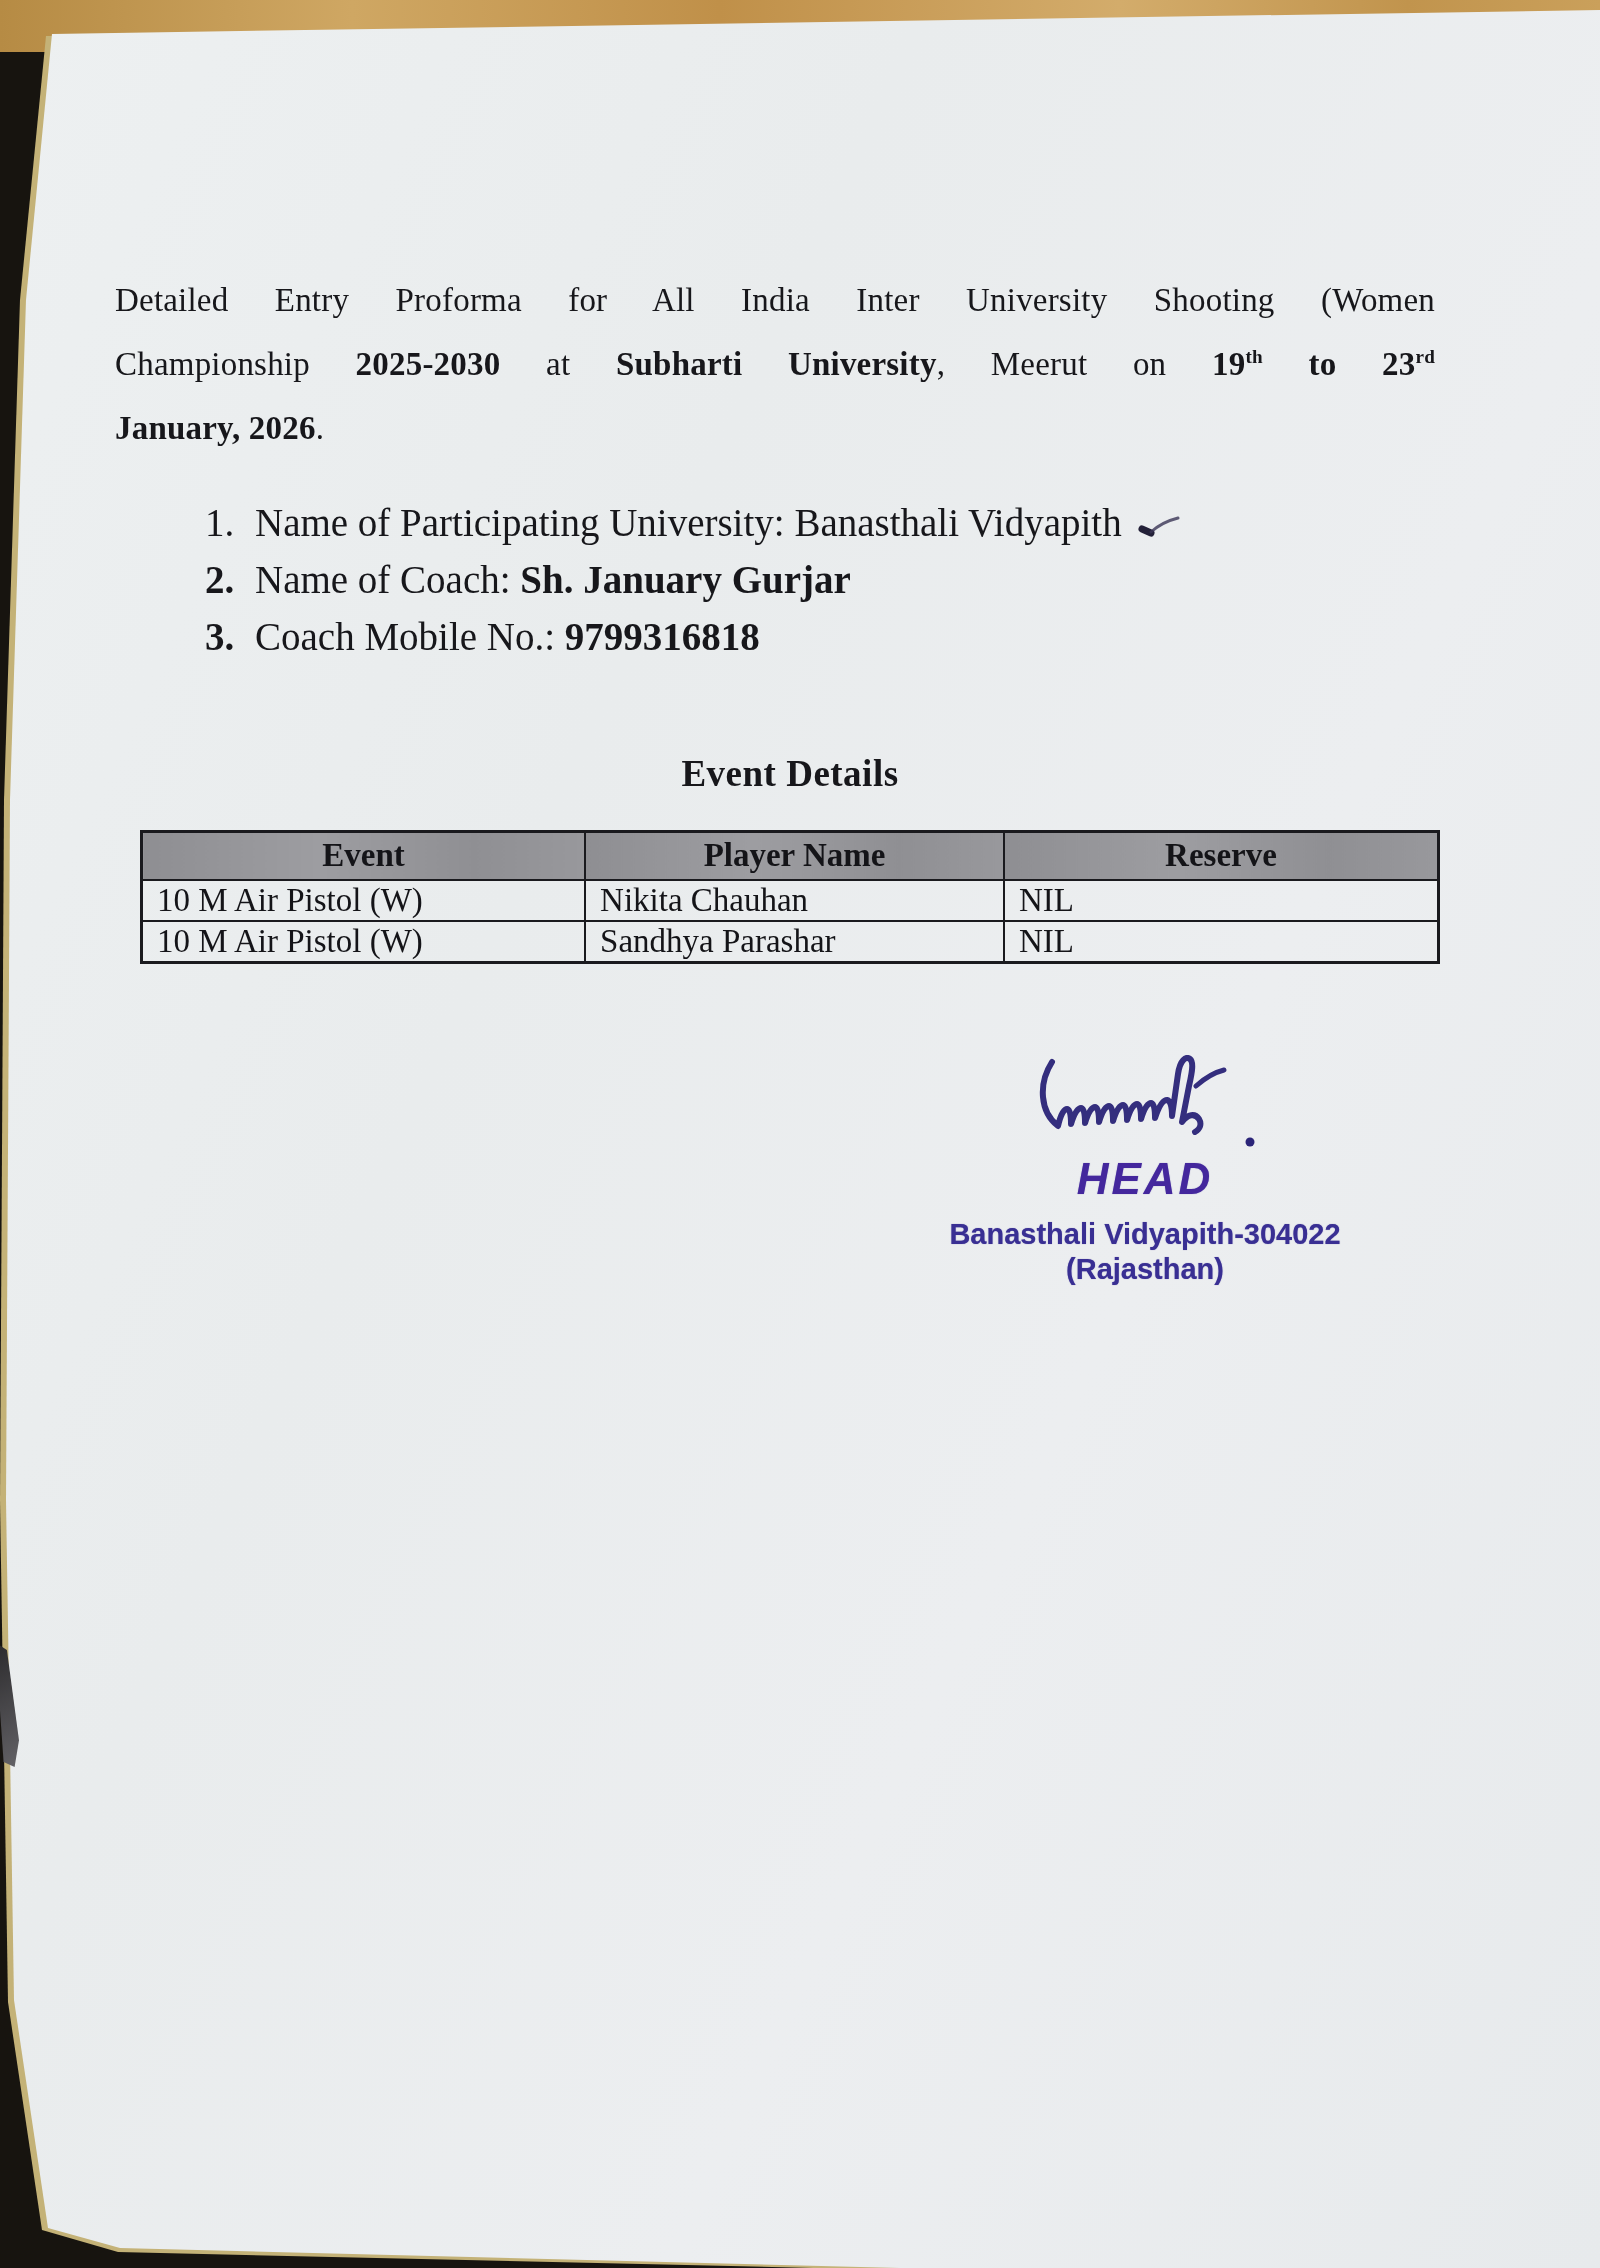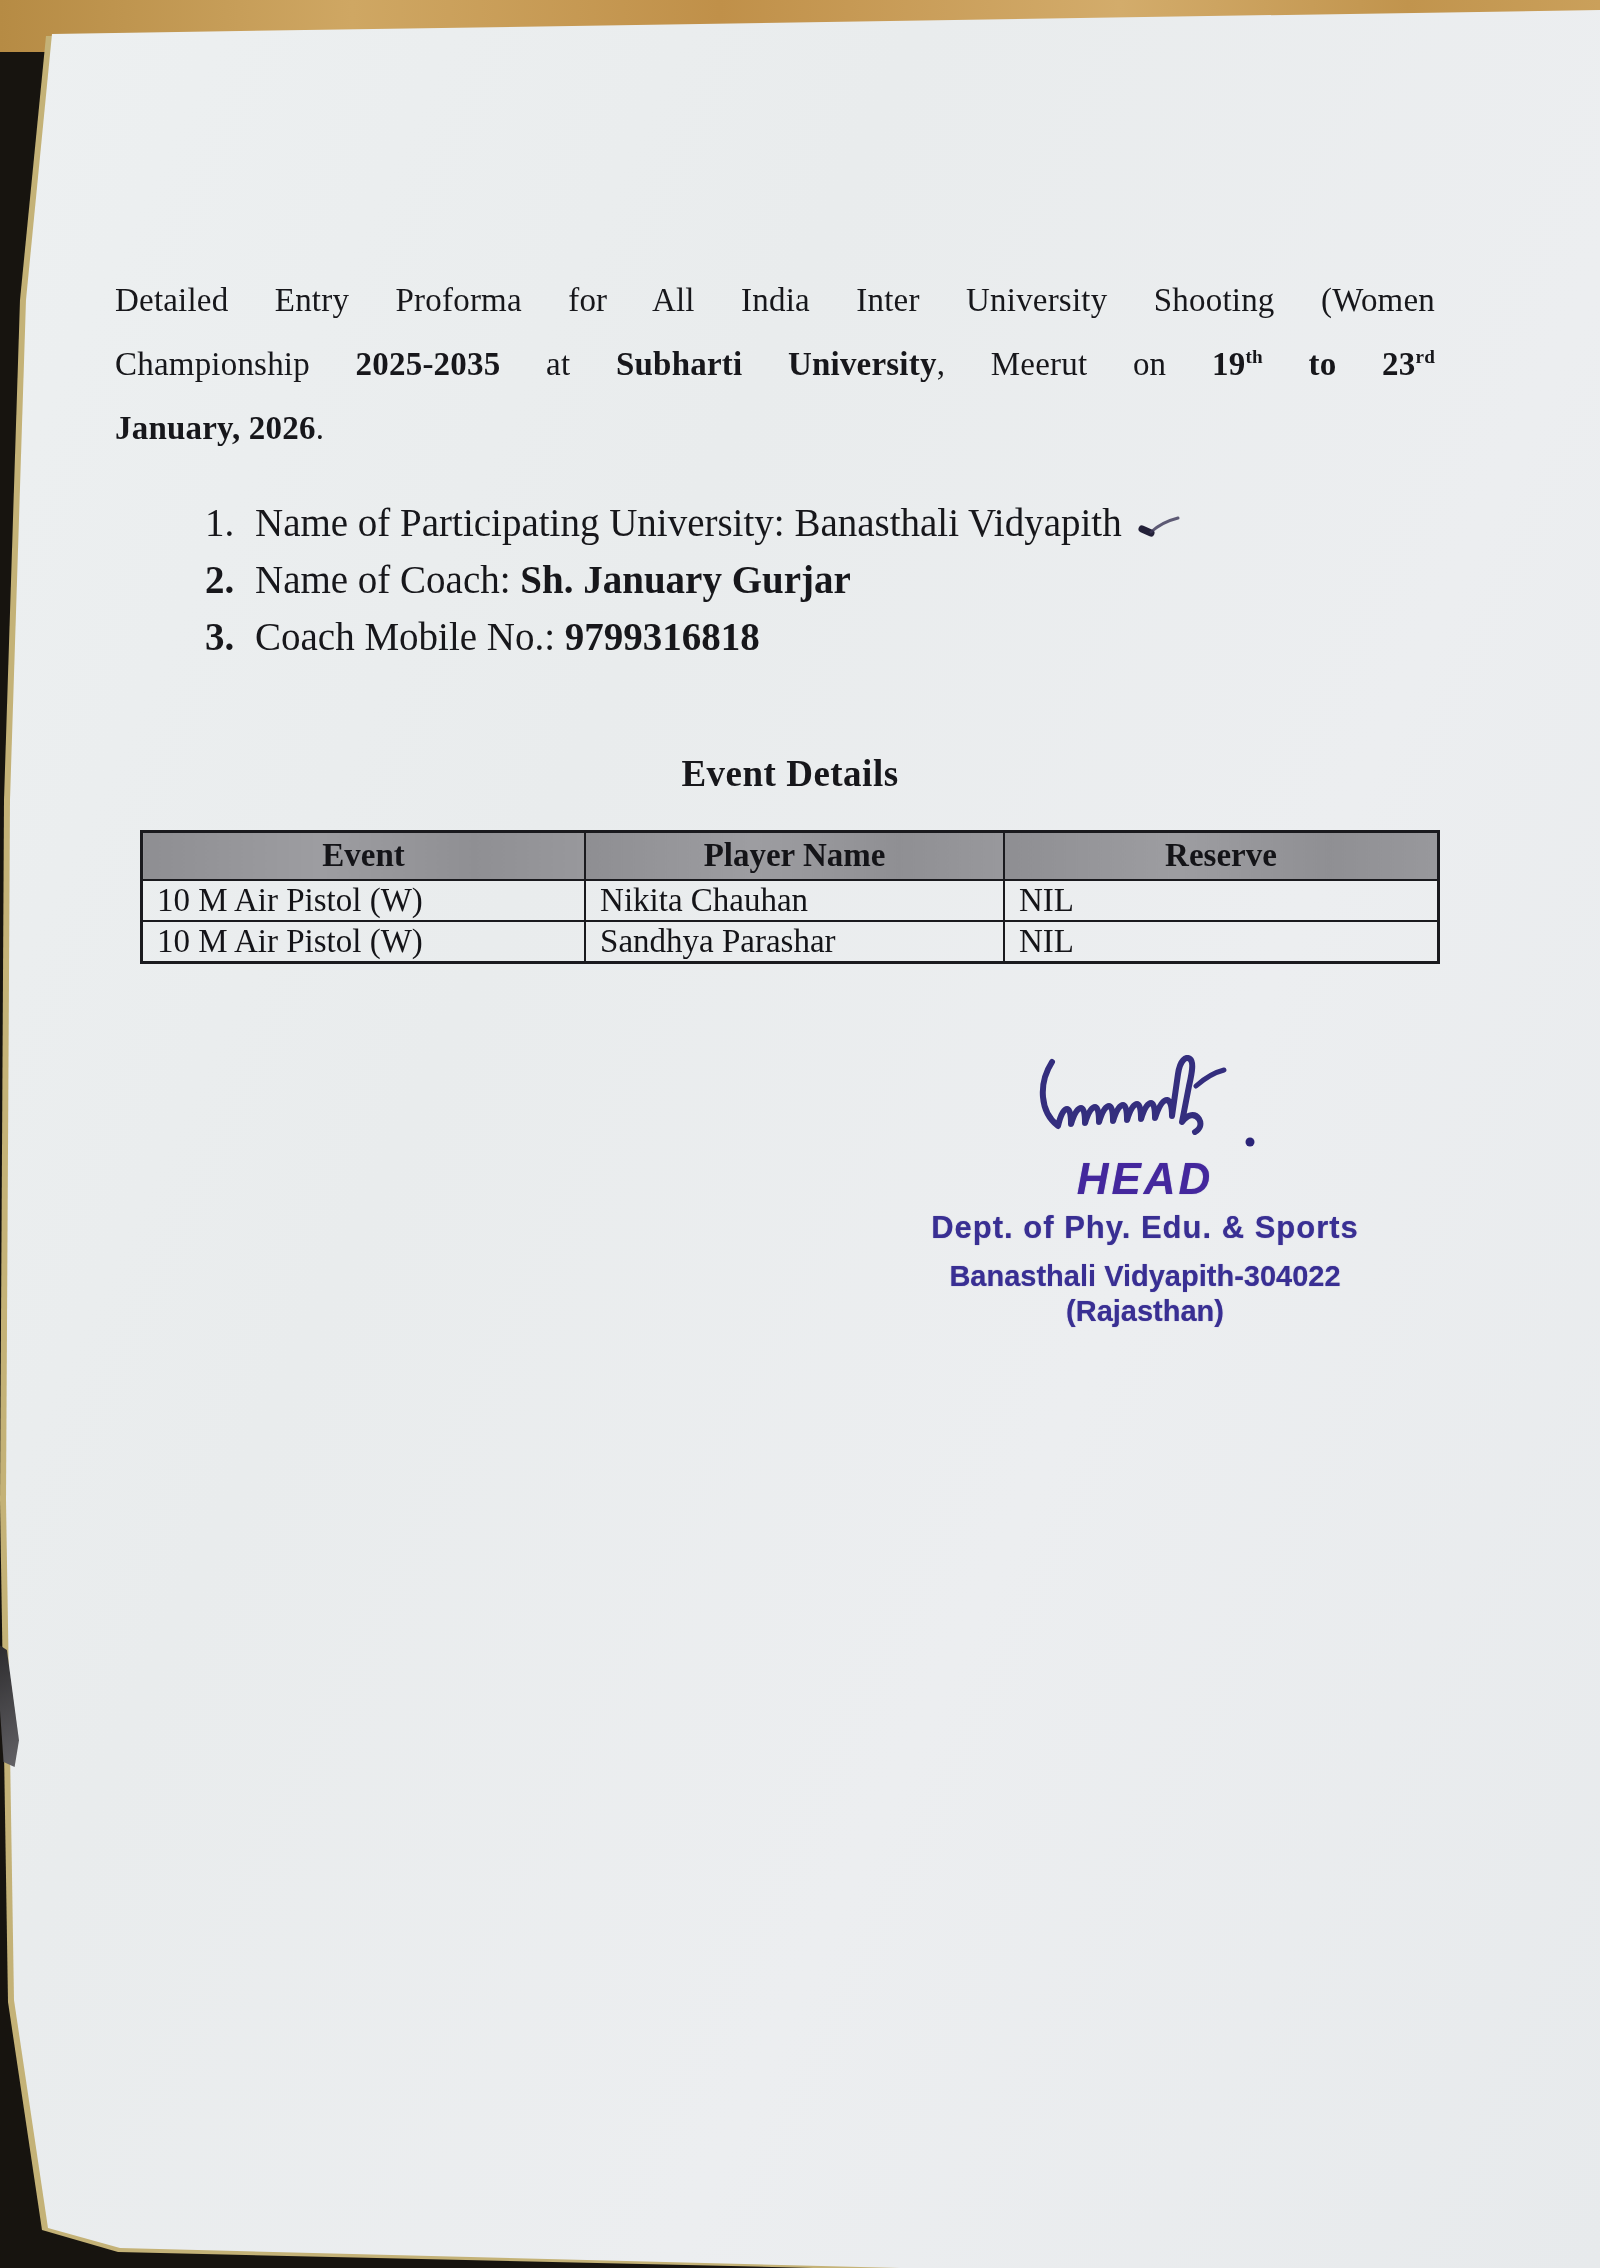--- a/index.html
+++ b/index.html
@@ -78,21 +78,21 @@
 </head>
 <body>
 
 <div class="desk"></div>
 <div class="paper-edge"></div>
 
 <div class="paper">
 
   <div class="doc-title">
     <div class="jline"><span>Detailed Entry Proforma for All India Inter University Shooting (Women</span></div>
-    <div class="jline"><span>Championship </span><span class="b">2025-2035</span><span> at </span><span class="b">Subharti University</span><span>, Meerut on </span><span class="b">19</span><sup class="b">th</sup><span class="b"> to </span><span class="b">23</span><sup class="b">rd</sup></div>
+    <div class="jline"><span>Championship </span><span class="b">2025-2030</span><span> at </span><span class="b">Subharti University</span><span>, Meerut on </span><span class="b">19</span><sup class="b">th</sup><span class="b"> to </span><span class="b">23</span><sup class="b">rd</sup></div>
     <div class="lline"><span class="b">January, 2026</span><span>.</span></div>
   </div>
 
   <div class="doc-list">
     <div class="li">
       <span class="num">1.</span><span>Name of Participating University: </span><span>Banasthali Vidyapith</span><svg class="tick-svg" width="46" height="28" viewBox="0 0 46 28">
           <path d="M4 19 L13 23" stroke="#232038" stroke-width="7" stroke-linecap="round" fill="none"></path>
           <path d="M13 22 Q24 12 40 8" stroke="#3a3555" stroke-width="3" stroke-linecap="round" fill="none" opacity="0.8"></path>
         </svg>
     </div>
@@ -140,20 +140,19 @@
                  q5 -16 10 -16 q4 0 4 15
                  q5 -16 10 -16 q4 0 4 15
                  q6 -18 12 -18 q5 1 5 16
                  l6 -42 c2 -14 8 -18 12 -15 c4 3 2 14 -1 27 l-7 36
                  c6 -8 13 -9 17 -3 c3 5 1 10 -4 13"></path>
         <path d="M196 36 C206 27 216 22 224 20" stroke-width="5"></path>
       </g>
       <circle cx="250" cy="92" r="4.5" fill="#2b2478"></circle>
     </svg>
     <div class="stamp-head ink">HEAD</div>
-    <div class="stamp-dept ink">Dept. of Phy. Edu. &amp; Sports</div>
     <div class="stamp-univ ink">Banasthali Vidyapith-304022</div>
     <div class="stamp-region ink">(Rajasthan)</div>
   </div>
 
 </div>
 
 <div class="pen-clip"></div>
 
 </body></html>

